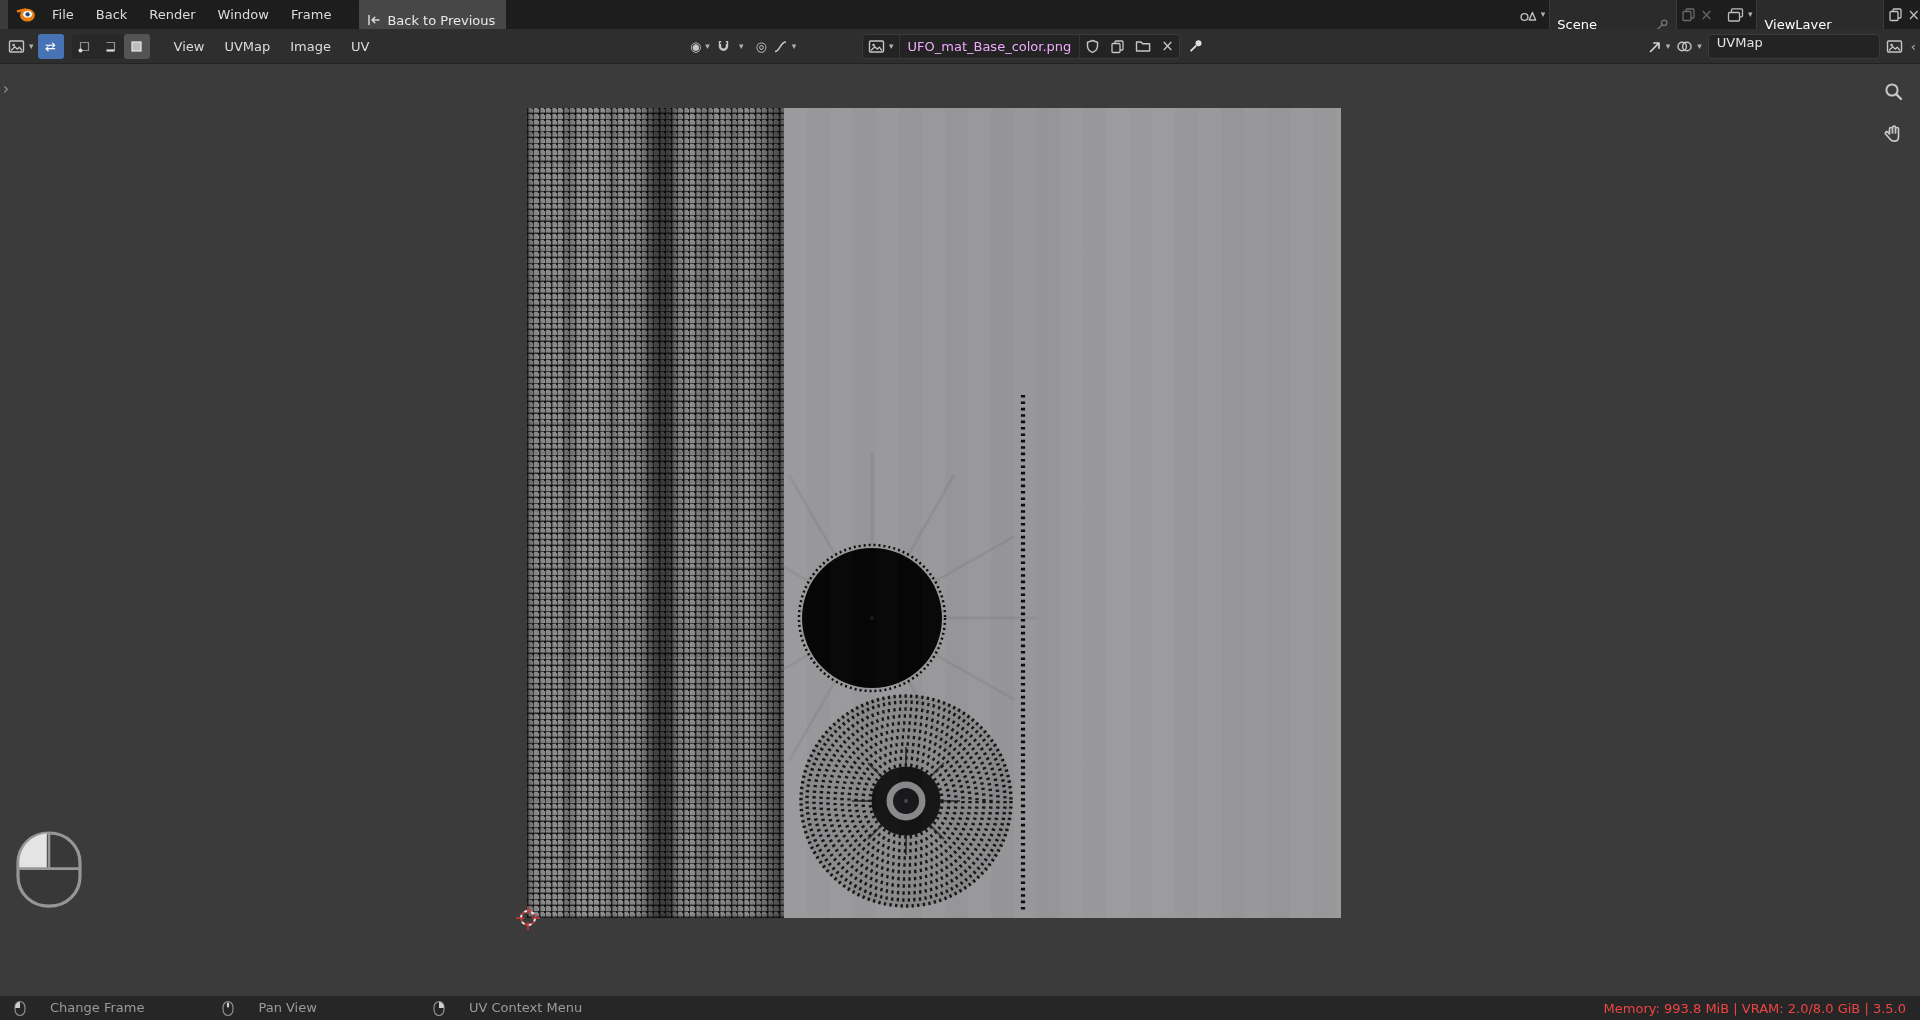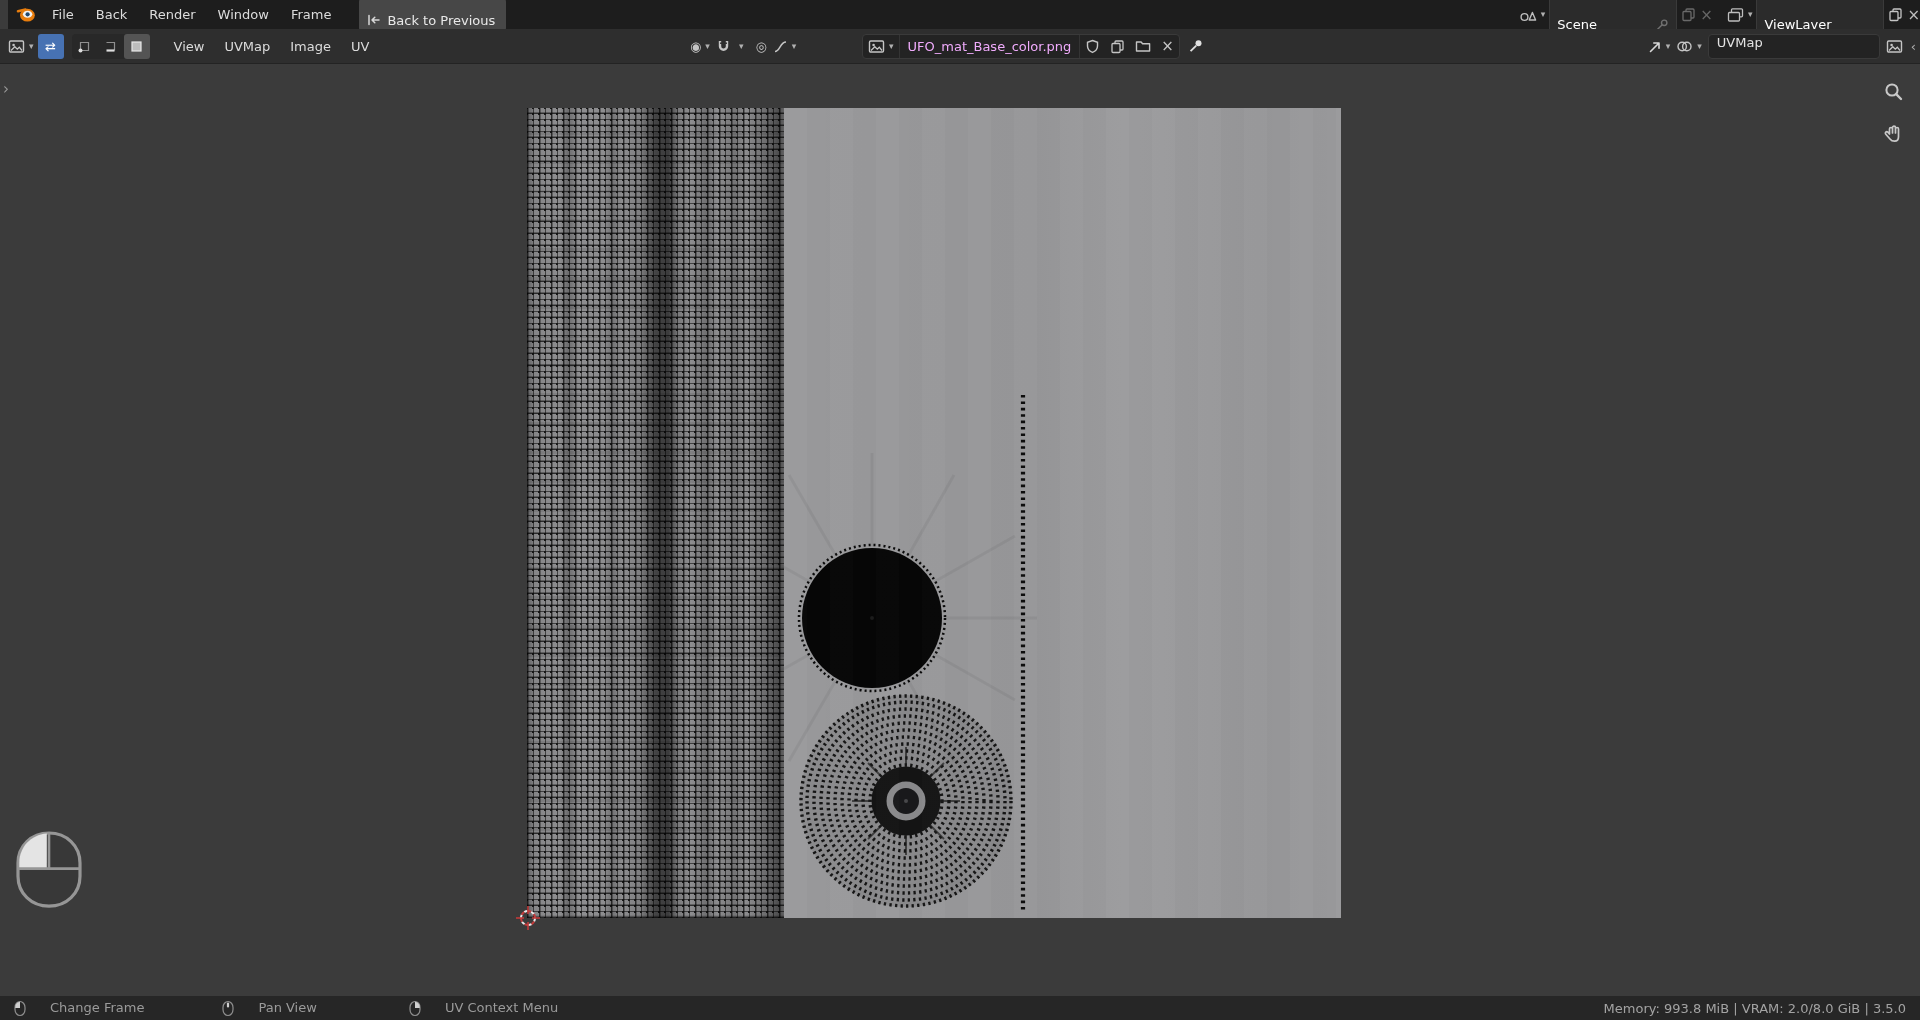--- a/index.html
+++ b/index.html
@@ -67,22 +67,22 @@
   .uv-overlay{position:absolute;left:0;top:0;overflow:visible}
   .nav-controls{position:absolute;right:14px;top:14px;display:flex;flex-direction:column;gap:16px;align-items:center}
   .nav-controls button{width:26px;height:26px;justify-content:center}
   .mouse-hint{position:absolute;left:12px;top:765px}
 
   
   .statusbar{position:absolute;left:0;top:996px;width:1920px;height:24px;background:#262626;
     display:flex;align-items:center;padding:0 14px;color:#9b9b9b}
   .hint{display:flex;align-items:flex-start;gap:24px}
   .hint+.hint{margin-left:78px}
-  .hint.third{margin-left:92px}
-  .stats{margin-left:auto;color:#a3a3a3}
+  .hint.third{margin-left:116px}
+  .stats{margin-left:auto;color:#ef4444}
 </style>
 </head>
 <body>
 
 <div class="topbar">
   <span class="icon" style="margin-right:4px">
     <svg width="20" height="18" viewBox="0 0 20 18">
       <path d="M2 5.2 L9.5 3.6" stroke="#e87d0d" stroke-width="2.6" stroke-linecap="round"></path>
       <ellipse cx="11.4" cy="9.2" rx="7.4" ry="6.4" fill="#e87d0d"></ellipse>
       <ellipse cx="11.6" cy="8.2" rx="4.7" ry="3.5" fill="#f2f2f2"></ellipse>

